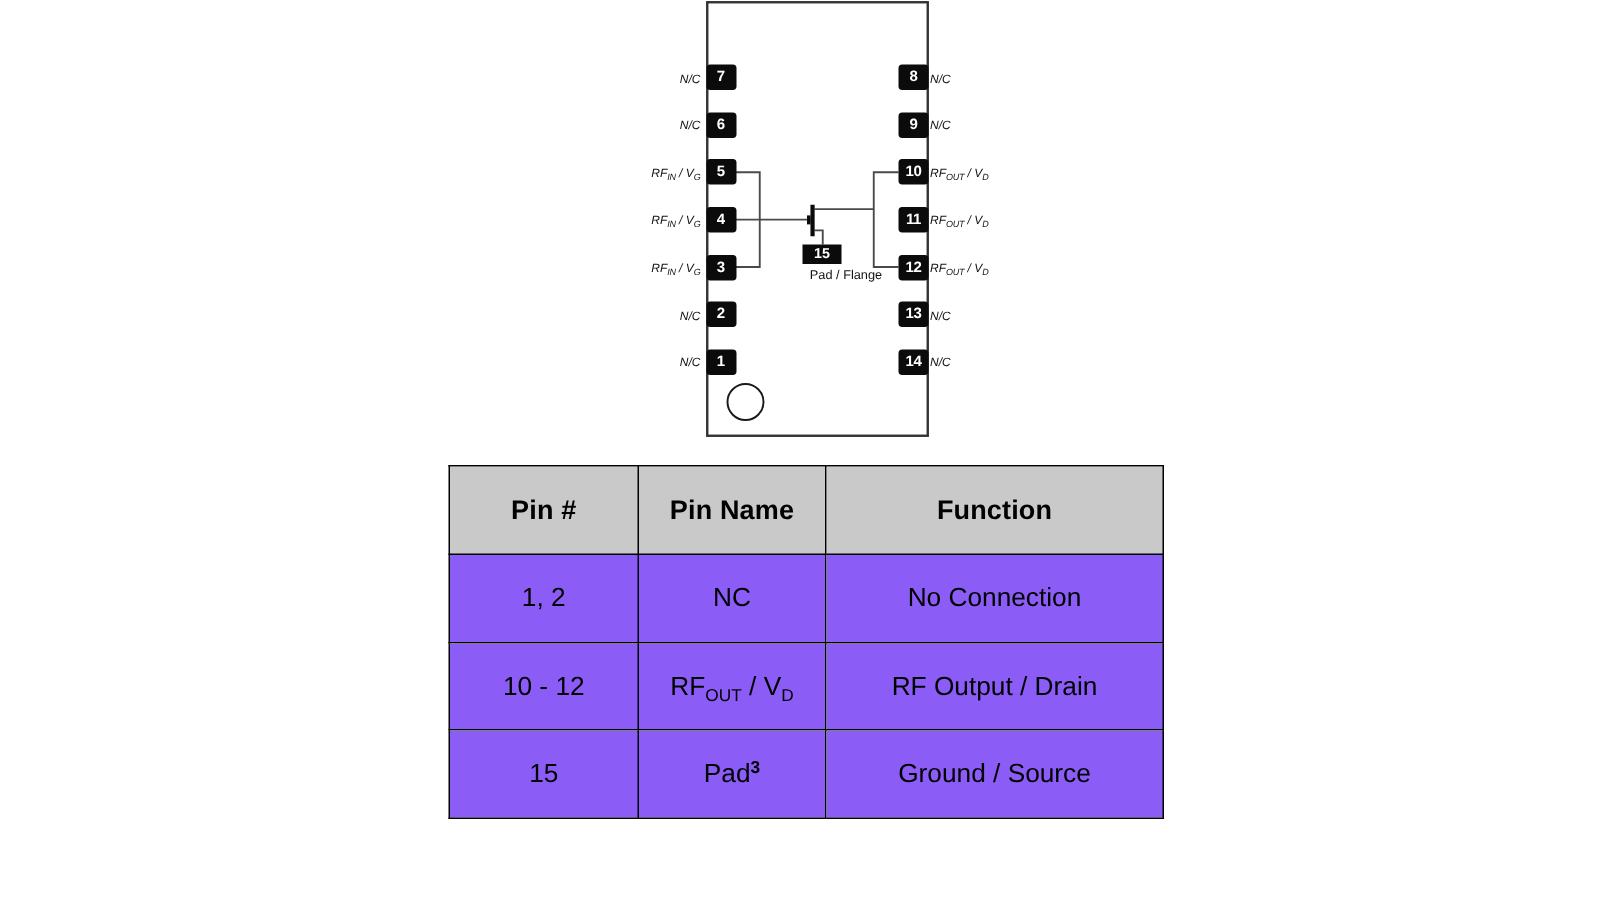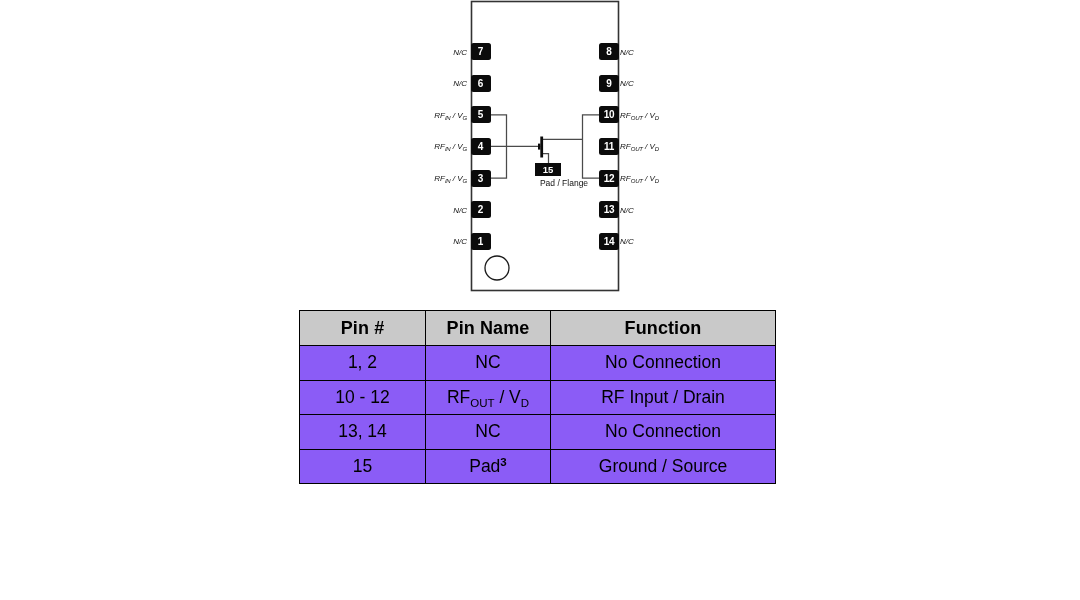--- a/index.html
+++ b/index.html
@@ -63,21 +63,21 @@
   .pintable {
     position: absolute;
     left: 299px; top: 310px;
     border-collapse: collapse;
     table-layout: fixed;
   }
   .pintable th, .pintable td {
     border: 1.8px solid #000;
     text-align: center;
     vertical-align: middle;
-    padding: 0;
+    padding: 12px;
     overflow: hidden;
   }
   .pintable th {
     background: #c9c9c9;
     font-size: 18px; font-weight: bold;
     height: 34px;
     letter-spacing: 0.1px;
   }
   .pintable td {
     font-size: 17.5px;
@@ -180,26 +180,21 @@
     </thead>
     <tbody>
       <tr>
         <td>1, 2</td>
         <td><span>NC</span></td>
         <td>No Connection</td>
       </tr>
       <tr>
         <td>10 - 12</td>
         <td><span>RF</span><sub>OUT</sub><span> / V</span><sub>D</sub></td>
-        <td>RF Input / Drain</td>
-      </tr>
-      <tr>
-        <td>13, 14</td>
-        <td><span>NC</span></td>
-        <td>No Connection</td>
+        <td>RF Output / Drain</td>
       </tr>
       <tr>
         <td>15</td>
         <td><span>Pad</span><sup>3</sup></td>
         <td>Ground / Source</td>
       </tr>
     </tbody>
   </table>
 
 

